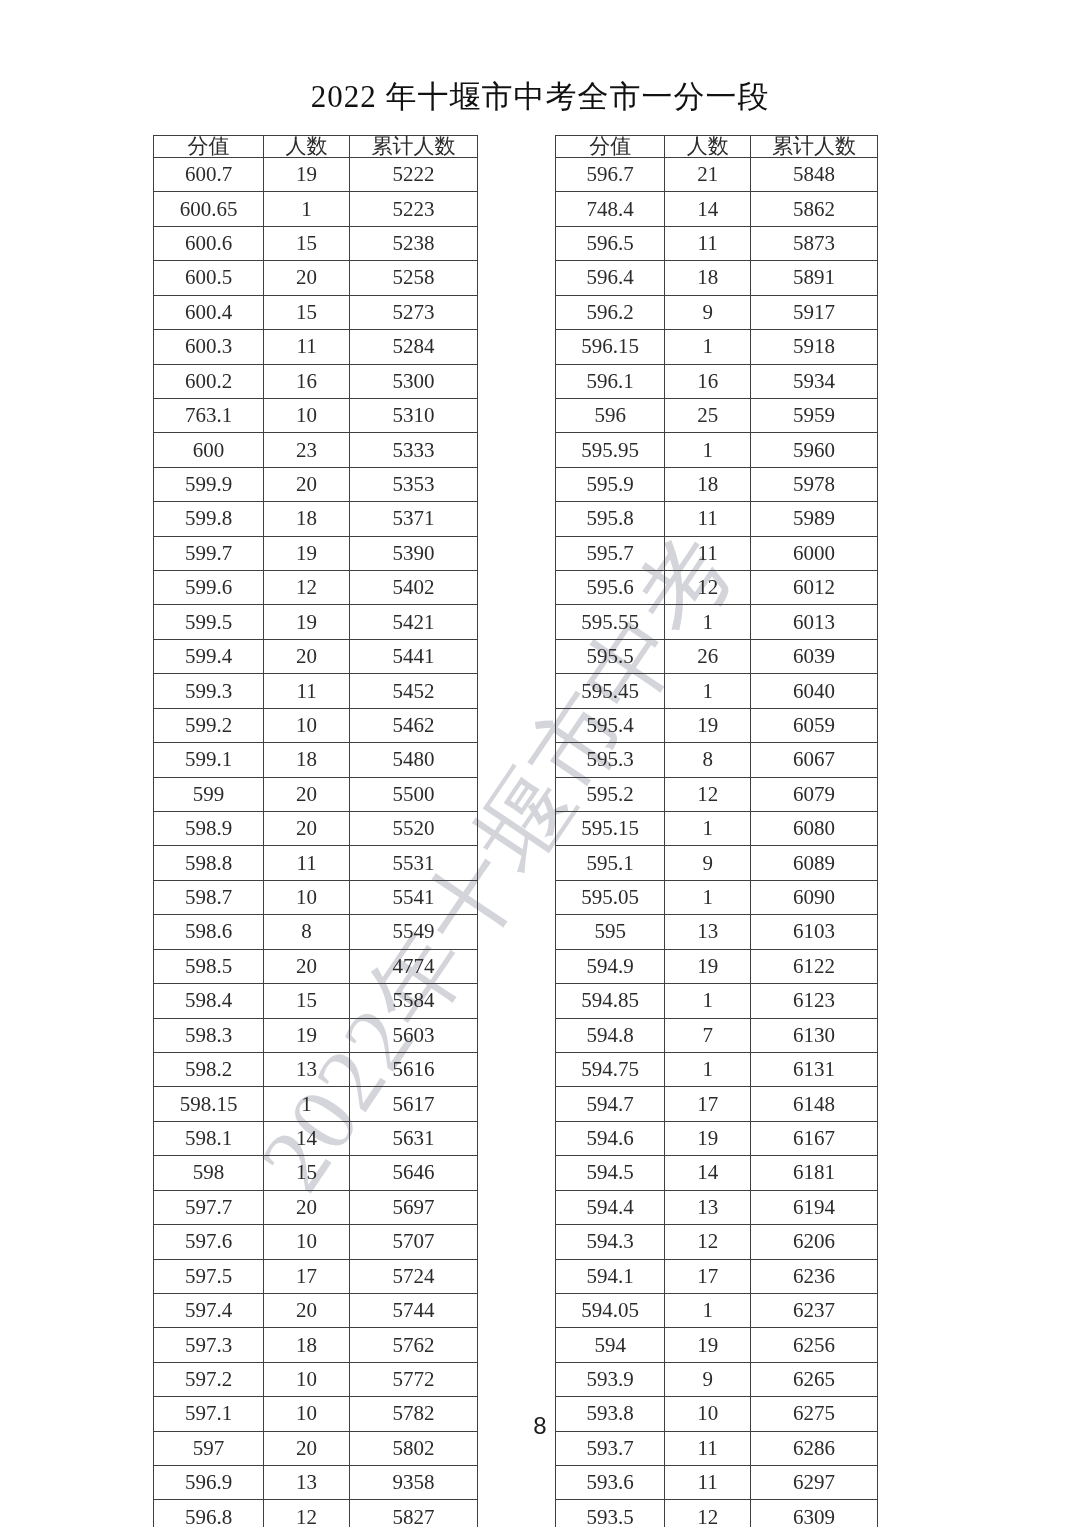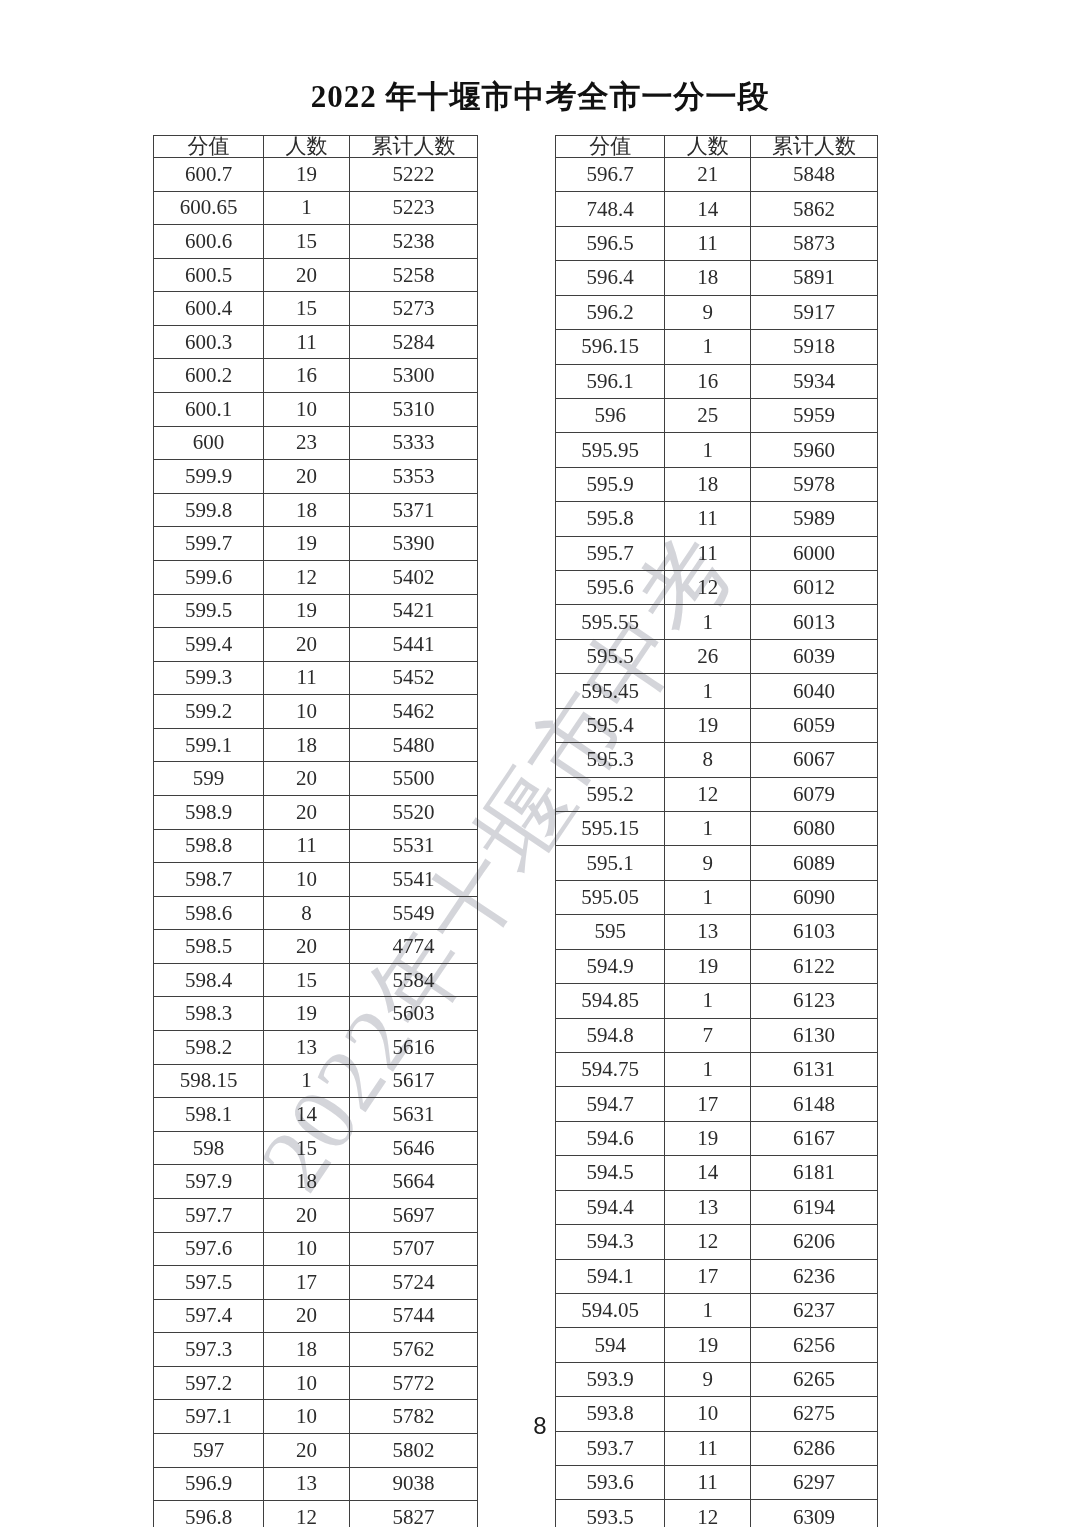--- a/index.html
+++ b/index.html
@@ -12,21 +12,21 @@
     color: #2b2b2b;
     overflow: hidden;
   }
   .page-title {
     position: absolute;
     top: 76px;
     left: 0;
     width: 1080px;
     text-align: center;
     font-size: 31px;
-    font-weight: bold;
+    font-weight: normal;
     letter-spacing: 1px;
     color: #111111;
   }
   .watermark {
     position: absolute;
     left: 497px;
     top: 862px;
     transform: translate(-50%, -50%) rotate(-56deg);
     transform-origin: center center;
     font-size: 92px;
@@ -122,21 +122,21 @@
         <td>600.3</td>
         <td>11</td>
         <td>5284</td>
       </tr>
       <tr>
         <td>600.2</td>
         <td>16</td>
         <td>5300</td>
       </tr>
       <tr>
-        <td>600.1</td>
+        <td>763.1</td>
         <td>10</td>
         <td>5310</td>
       </tr>
       <tr>
         <td>600</td>
         <td>23</td>
         <td>5333</td>
       </tr>
       <tr>
         <td>599.9</td>
@@ -237,25 +237,20 @@
         <td>598.1</td>
         <td>14</td>
         <td>5631</td>
       </tr>
       <tr>
         <td>598</td>
         <td>15</td>
         <td>5646</td>
       </tr>
       <tr>
-        <td>597.9</td>
-        <td>18</td>
-        <td>5664</td>
-      </tr>
-      <tr>
         <td>597.7</td>
         <td>20</td>
         <td>5697</td>
       </tr>
       <tr>
         <td>597.6</td>
         <td>10</td>
         <td>5707</td>
       </tr>
       <tr>
@@ -284,21 +279,21 @@
         <td>5782</td>
       </tr>
       <tr>
         <td>597</td>
         <td>20</td>
         <td>5802</td>
       </tr>
       <tr>
         <td>596.9</td>
         <td>13</td>
-        <td>9038</td>
+        <td>9358</td>
       </tr>
       <tr>
         <td>596.8</td>
         <td>12</td>
         <td>5827</td>
       </tr>
     </tbody>
 </table>
 
 <table class="score-table" id="table-right">

